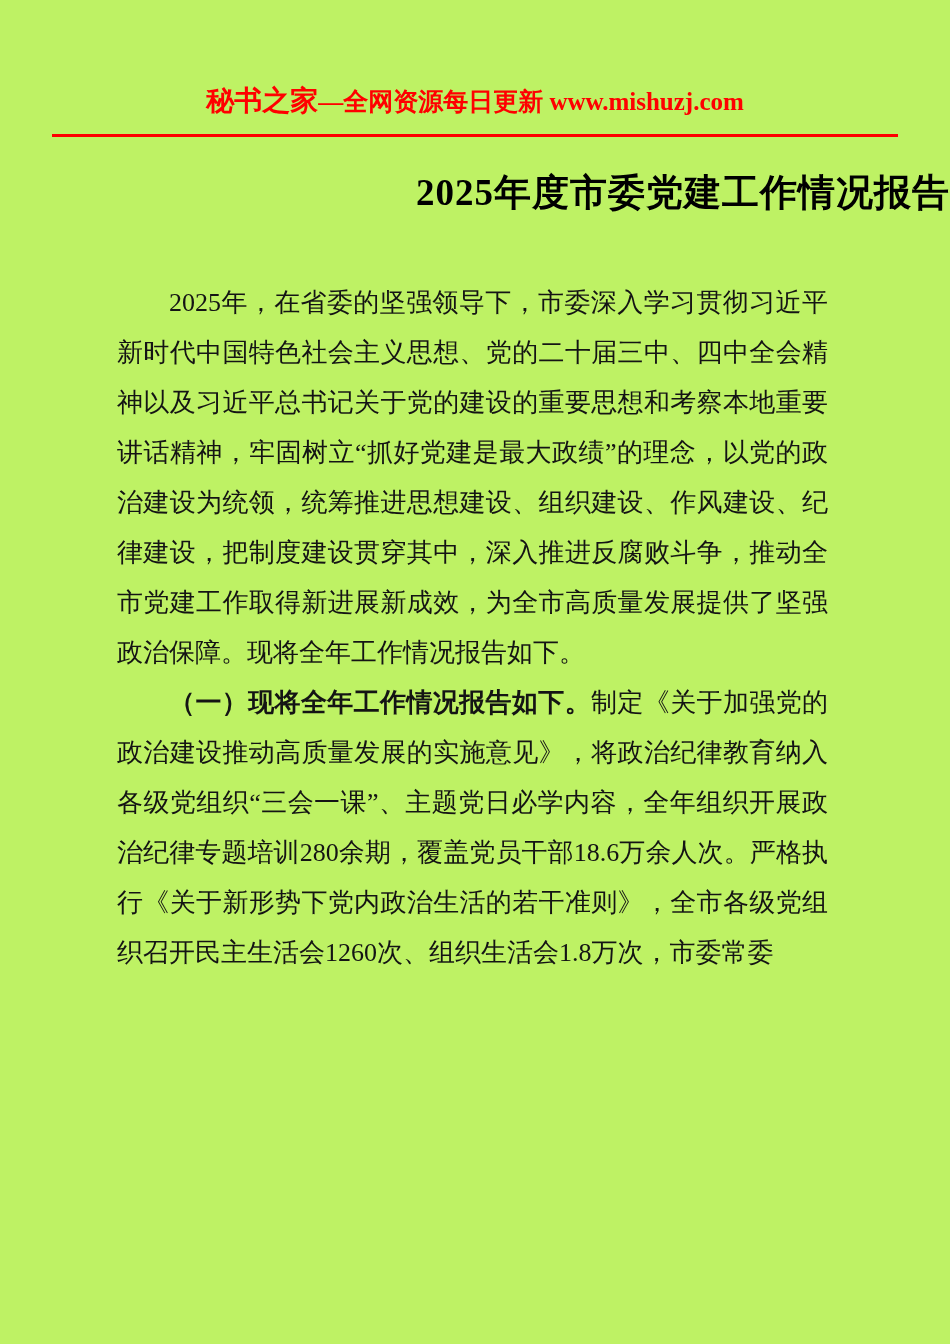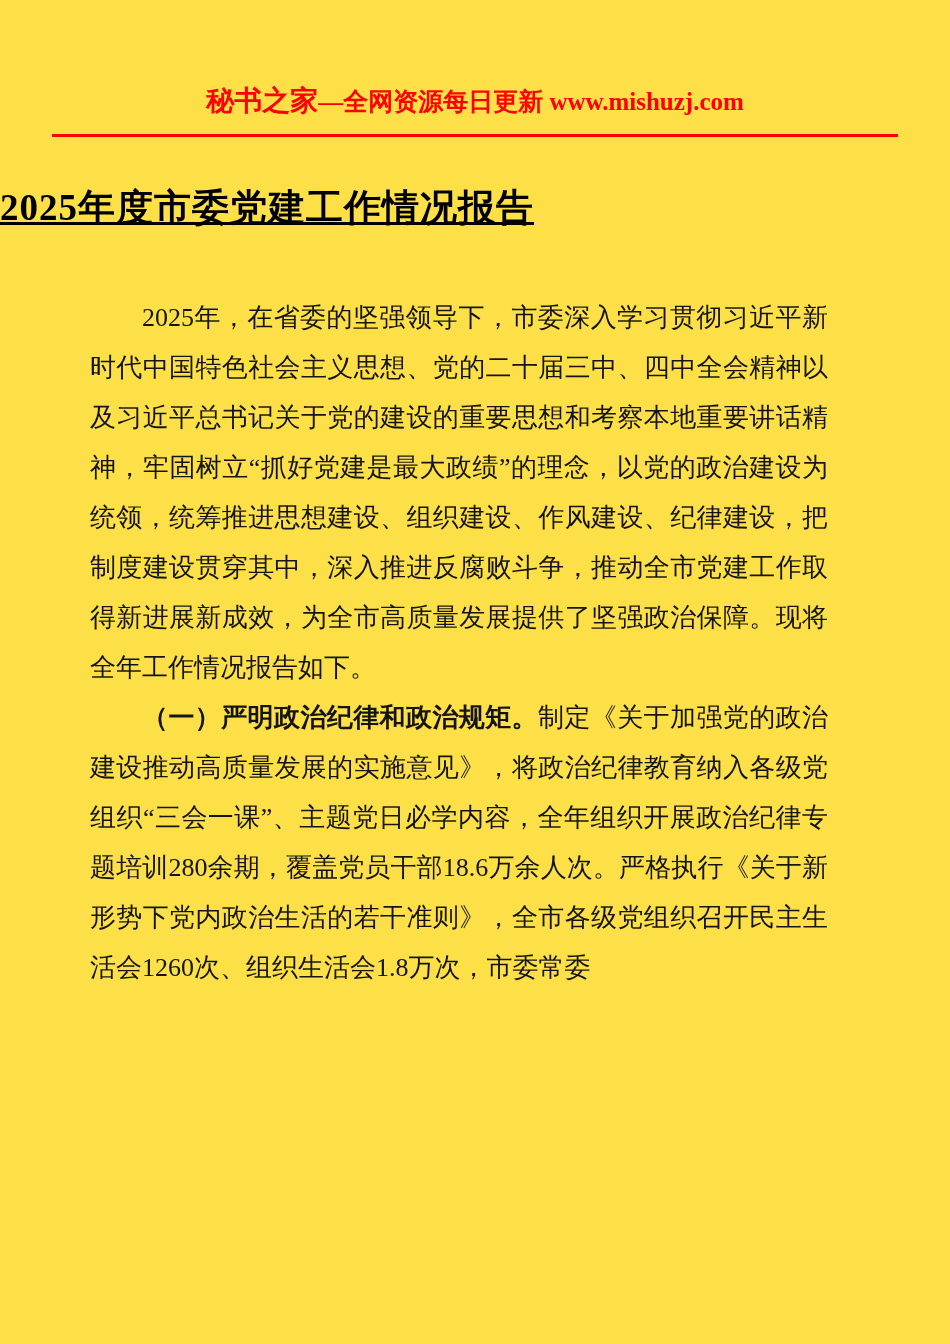--- a/index.html
+++ b/index.html
@@ -4,51 +4,50 @@
 <style>
   * { margin: 0; padding: 0; box-sizing: border-box; }
   html, body { background: #ffffff; }
   body { font-family: "Liberation Serif", "DejaVu Serif", serif; }
 
   .page {
     position: relative;
     width: 950px;
     height: 1344px;
     margin: 0 auto;
-    background: #fde047;
+    background: #bef264;
     overflow: hidden;
   }
 
   .site-header {
     padding-top: 82px;
     text-align: center;
     font-weight: bold;
     white-space: nowrap;
   }
   .site-name   { font-size: 28px; }
   .tagline     { font-size: 25px; }
   .site-url    { font-size: 25px; cursor: pointer; }
 
   .header-rule {
     height: 3px;
     margin: 14px 52px 0 52px;
   }
 
   .doc-title {
-    margin-top: 46px;
-    text-align: left;
+    margin-top: 31px;
+    text-align: right;
     font-size: 37px;
     font-weight: bold;
     color: #000000;
     letter-spacing: 1px;
-    text-decoration: underline;
   }
 
   .doc-body {
-    margin: 60px 122px 0 90px;
+    margin: 60px 122px 0 117px;
   }
 
   .body-para {
     font-size: 26px;
     line-height: 50px;
     color: #141414;
     text-indent: 2em;
     text-align: justify;
     text-justify: inter-ideograph;
   }
@@ -63,16 +62,16 @@
   <div class="site-header" style="color: rgb(255, 0, 0);">
     <span class="site-name">秘书之家</span><span class="tagline">—全网资源每日更新 </span><span class="site-url">www.mishuzj.com</span>
   </div>
 
   <div class="header-rule" style="background: rgb(255, 0, 0);"></div>
 
   <h1 class="doc-title">2025年度市委党建工作情况报告</h1>
 
   <div class="doc-body">
     <p class="body-para">2025年，在省委的坚强领导下，市委深入学习贯彻习近平新时代中国特色社会主义思想、党的二十届三中、四中全会精神以及习近平总书记关于党的建设的重要思想和考察本地重要讲话精神，牢固树立“抓好党建是最大政绩”的理念，以党的政治建设为统领，统筹推进思想建设、组织建设、作风建设、纪律建设，把制度建设贯穿其中，深入推进反腐败斗争，推动全市党建工作取得新进展新成效，为全市高质量发展提供了坚强政治保障。现将全年工作情况报告如下。</p>
-    <p class="body-para"><strong>（一）严明政治纪律和政治规矩。</strong><span>制定《关于加强党的政治建设推动高质量发展的实施意见》，将政治纪律教育纳入各级党组织“三会一课”、主题党日必学内容，全年组织开展政治纪律专题培训280余期，覆盖党员干部18.6万余人次。严格执行《关于新形势下党内政治生活的若干准则》，全市各级党组织召开民主生活会1260次、组织生活会1.8万次，市委常委</span></p>
+    <p class="body-para"><strong>（一）现将全年工作情况报告如下。</strong><span>制定《关于加强党的政治建设推动高质量发展的实施意见》，将政治纪律教育纳入各级党组织“三会一课”、主题党日必学内容，全年组织开展政治纪律专题培训280余期，覆盖党员干部18.6万余人次。严格执行《关于新形势下党内政治生活的若干准则》，全市各级党组织召开民主生活会1260次、组织生活会1.8万次，市委常委</span></p>
   </div>
 
 </div>
 
 </body></html>

